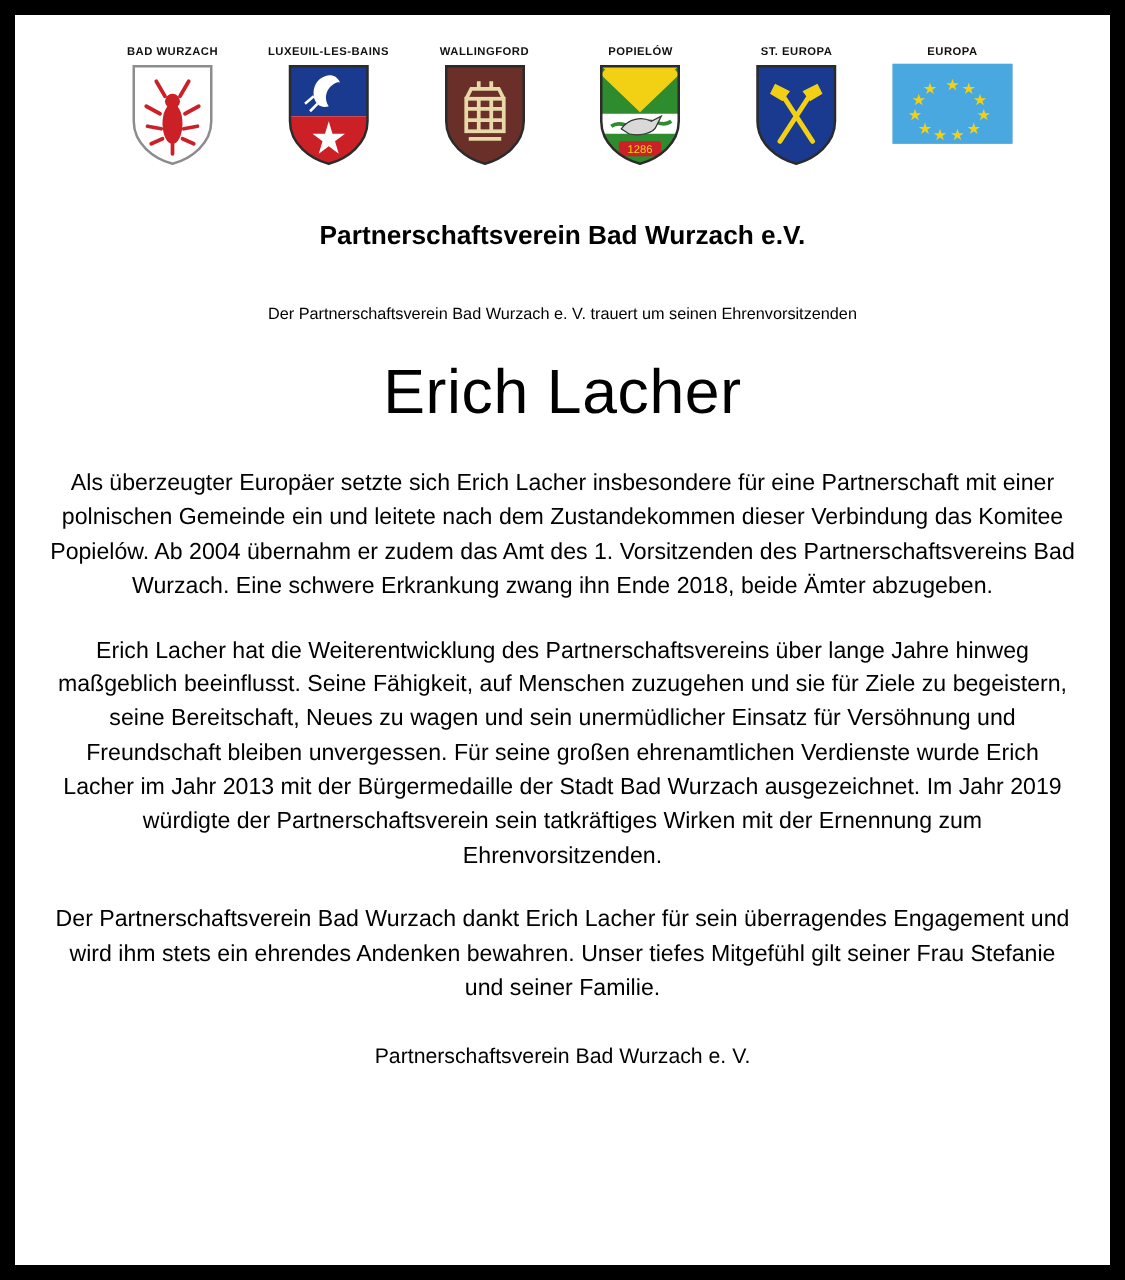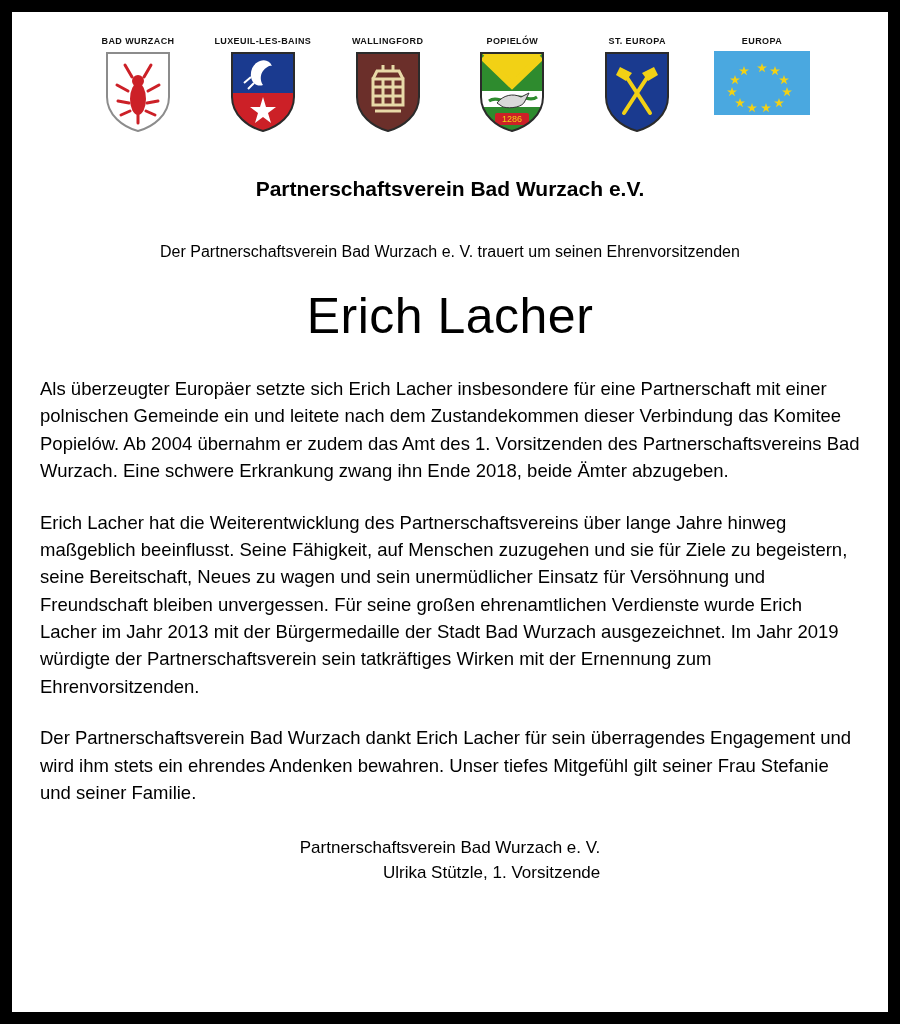--- a/index.html
+++ b/index.html
@@ -69,39 +69,39 @@
 
   
   .assoc-title {
     font-size: 21px;
     font-weight: bold;
     color: #000000;
     margin-top: 44px;
     text-align: center;
   }
   .lead-line {
-    font-size: 16px;
+    font-size: 13px;
     color: #000000;
     margin-top: 42px;
     text-align: center;
   }
   .deceased-name {
     font-size: 50px;
     font-weight: normal;
     color: #000000;
     margin-top: 26px;
     text-align: center;
     letter-spacing: 0.5px;
   }
   .body-text {
     width: 820px;
     font-size: 18.5px;
     line-height: 1.48;
     color: #000000;
-    text-align: left;
+    text-align: center;
     margin-top: 30px;
   }
   .body-text.p2 { margin-top: 24px; }
   .body-text.p3 { margin-top: 24px; }
   .signature {
     font-size: 17px;
     line-height: 1.45;
     color: #000000;
     text-align: right;
     margin-top: 30px;
@@ -249,17 +249,16 @@
     <div class="deceased-name">Erich Lacher</div>
 
     <div class="body-text p1">Als überzeugter Europäer setzte sich Erich Lacher insbesondere für eine Partnerschaft mit einer polnischen Gemeinde ein und leitete nach dem Zustandekommen dieser Verbindung das Komitee Popielów. Ab 2004 übernahm er zudem das Amt des 1. Vorsitzenden des Partnerschaftsvereins Bad Wurzach. Eine schwere Erkrankung zwang ihn Ende 2018, beide Ämter abzugeben.</div>
 
     <div class="body-text p2">Erich Lacher hat die Weiterentwicklung des Partnerschaftsvereins über lange Jahre hinweg maßgeblich beeinflusst. Seine Fähigkeit, auf Menschen zuzugehen und sie für Ziele zu begeistern, seine Bereitschaft, Neues zu wagen und sein unermüdlicher Einsatz für Versöhnung und Freundschaft bleiben unvergessen. Für seine großen ehrenamtlichen Verdienste wurde Erich Lacher im Jahr 2013 mit der Bürgermedaille der Stadt Bad Wurzach ausgezeichnet. Im Jahr 2019 würdigte der Partnerschaftsverein sein tatkräftiges Wirken mit der Ernennung zum Ehrenvorsitzenden.</div>
 
     <div class="body-text p3">Der Partnerschaftsverein Bad Wurzach dankt Erich Lacher für sein überragendes Engagement und wird ihm stets ein ehrendes Andenken bewahren. Unser tiefes Mitgefühl gilt seiner Frau Stefanie und seiner Familie.</div>
 
     <div class="signature">
       <div>Partnerschaftsverein Bad Wurzach e. V.</div>
-      <div>Ulrika Stützle, 1. Vorsitzende</div>
     </div>
 
   </div>
 </div>
 
 </body></html>

